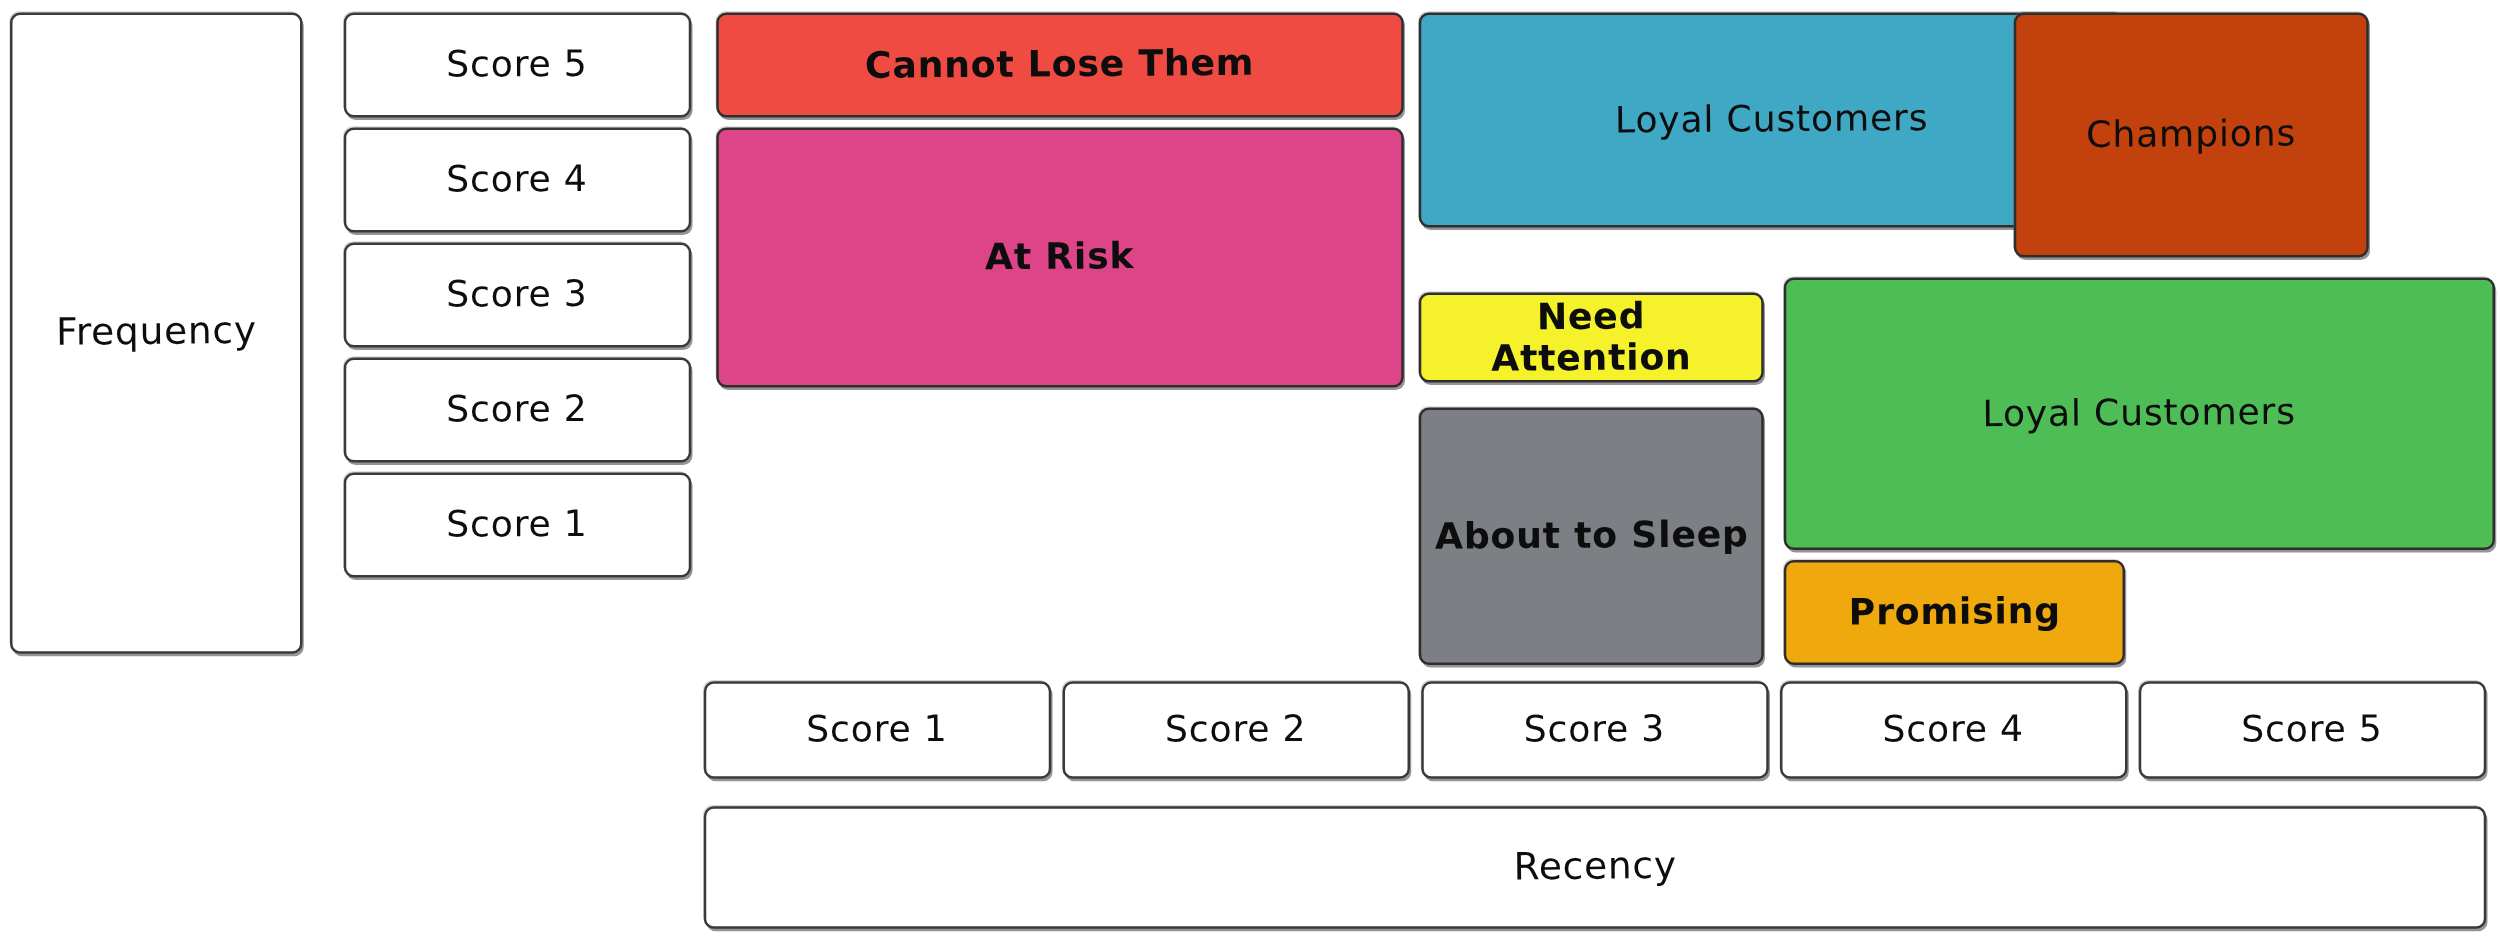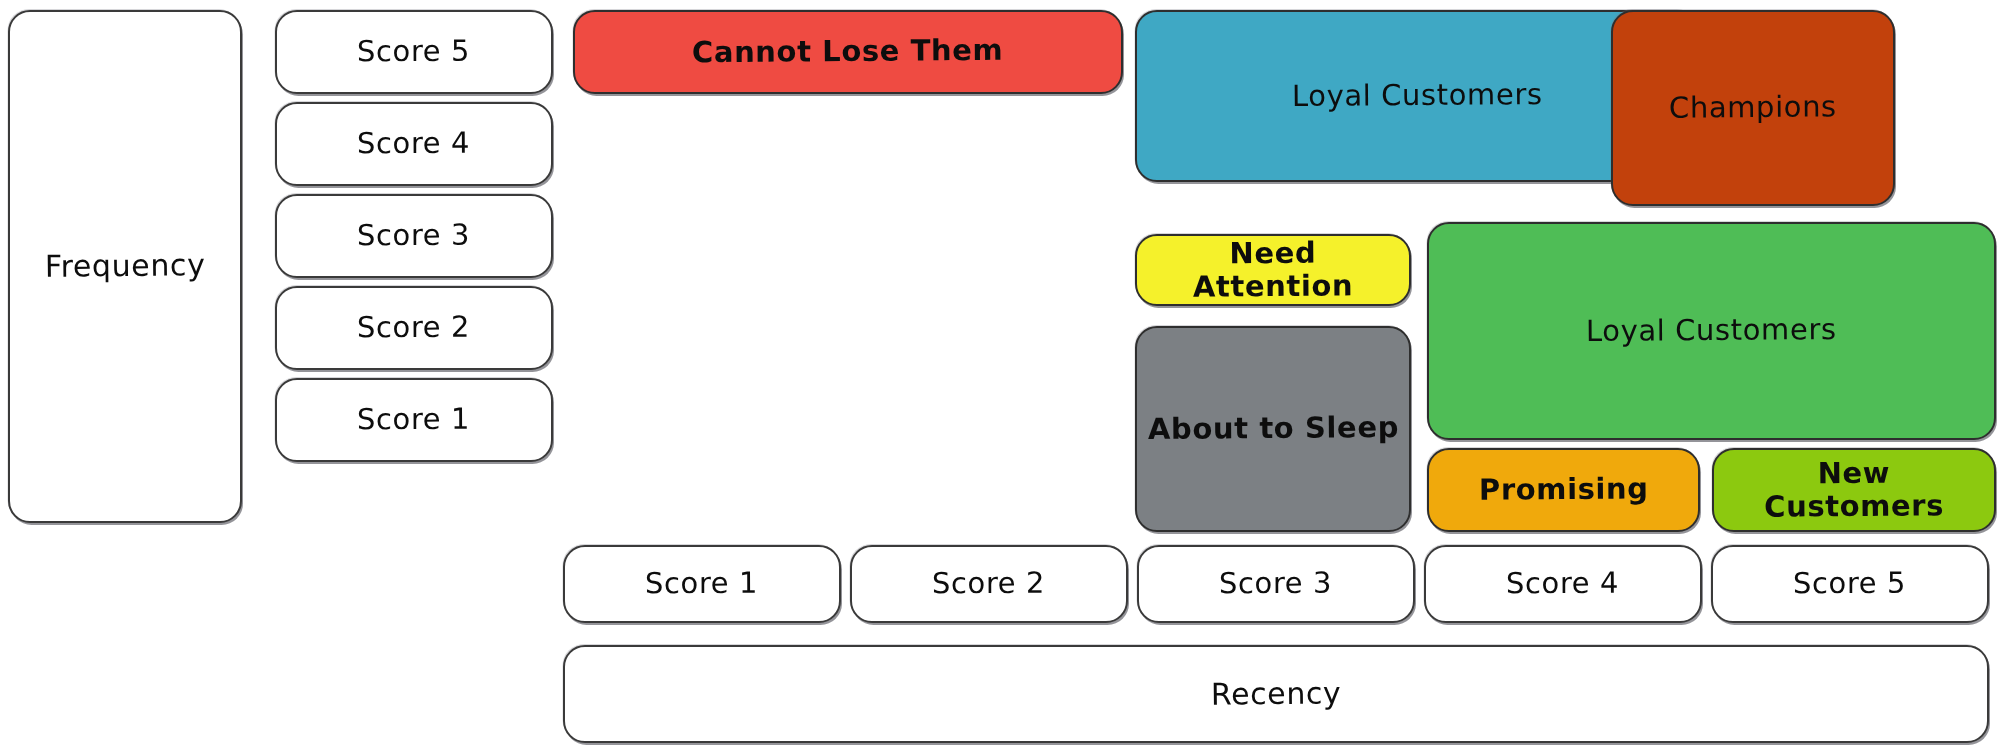--- a/index.html
+++ b/index.html
@@ -16,21 +16,21 @@
     width: 2000px;
     height: 753px;
     background: #ffffff;
     overflow: hidden;
   }
   
   .box {
     position: absolute;
     box-sizing: border-box;
     border: 2.2px solid #2b2b2b;
-    border-radius: 22px;
+    border-radius: 8px;
     display: flex;
     align-items: center;
     justify-content: center;
     text-align: center;
     color: #0d0d0d;
     font-family: "DejaVu Sans", sans-serif;
     font-size: 29px;
     font-weight: 400;
     letter-spacing: 0.6px;
     line-height: 1.15;
@@ -88,20 +88,23 @@
     <span class="lbl">Score 2</span>
   </div>
   <div class="box plain" style="left:275px; top:378px; width:278px; height:84px;">
     <span class="lbl">Score 1</span>
   </div>
 
   <div class="box seg" style="left:573px; top:10px; width:550px; height:84px; background:#EF4B42;">
     <span class="lbl">Cannot Lose Them</span>
   </div>
 
+  <div class="box seg" style="left:573px; top:102px; width:550px; height:208px; background:#DE4589;">
+    <span class="lbl">At Risk</span>
+  </div>
 
 
   <div class="box seg light" style="left:1135px; top:10px; width:565px; height:172px; background:#3FA8C4;">
     <span class="lbl">Loyal Customers</span>
   </div>
 
   <div class="box seg light" style="left:1611px; top:10px; width:284px; height:196px; background:#c2410c;">
     <span class="lbl">Champions</span>
   </div>
 
@@ -114,23 +117,20 @@
   </div>
 
   <div class="box seg" style="left:1135px; top:326px; width:276px; height:206px; background:#7C8084;">
     <span class="lbl">About to Sleep</span>
   </div>
 
   <div class="box seg" style="left:1427px; top:448px; width:273px; height:84px; background:#F0A90C;">
     <span class="lbl">Promising</span>
   </div>
 
-  <div class="box seg" style="left:1712px; top:448px; width:284px; height:84px; background:#8CC90F;">
-    <span class="lbl">New Customers</span>
-  </div>
 
   <div class="box plain" style="left:563px; top:545px; width:278px; height:78px;">
     <span class="lbl">Score 1</span>
   </div>
   <div class="box plain" style="left:850px; top:545px; width:278px; height:78px;">
     <span class="lbl">Score 2</span>
   </div>
   <div class="box plain" style="left:1137px; top:545px; width:278px; height:78px;">
     <span class="lbl">Score 3</span>
   </div>

